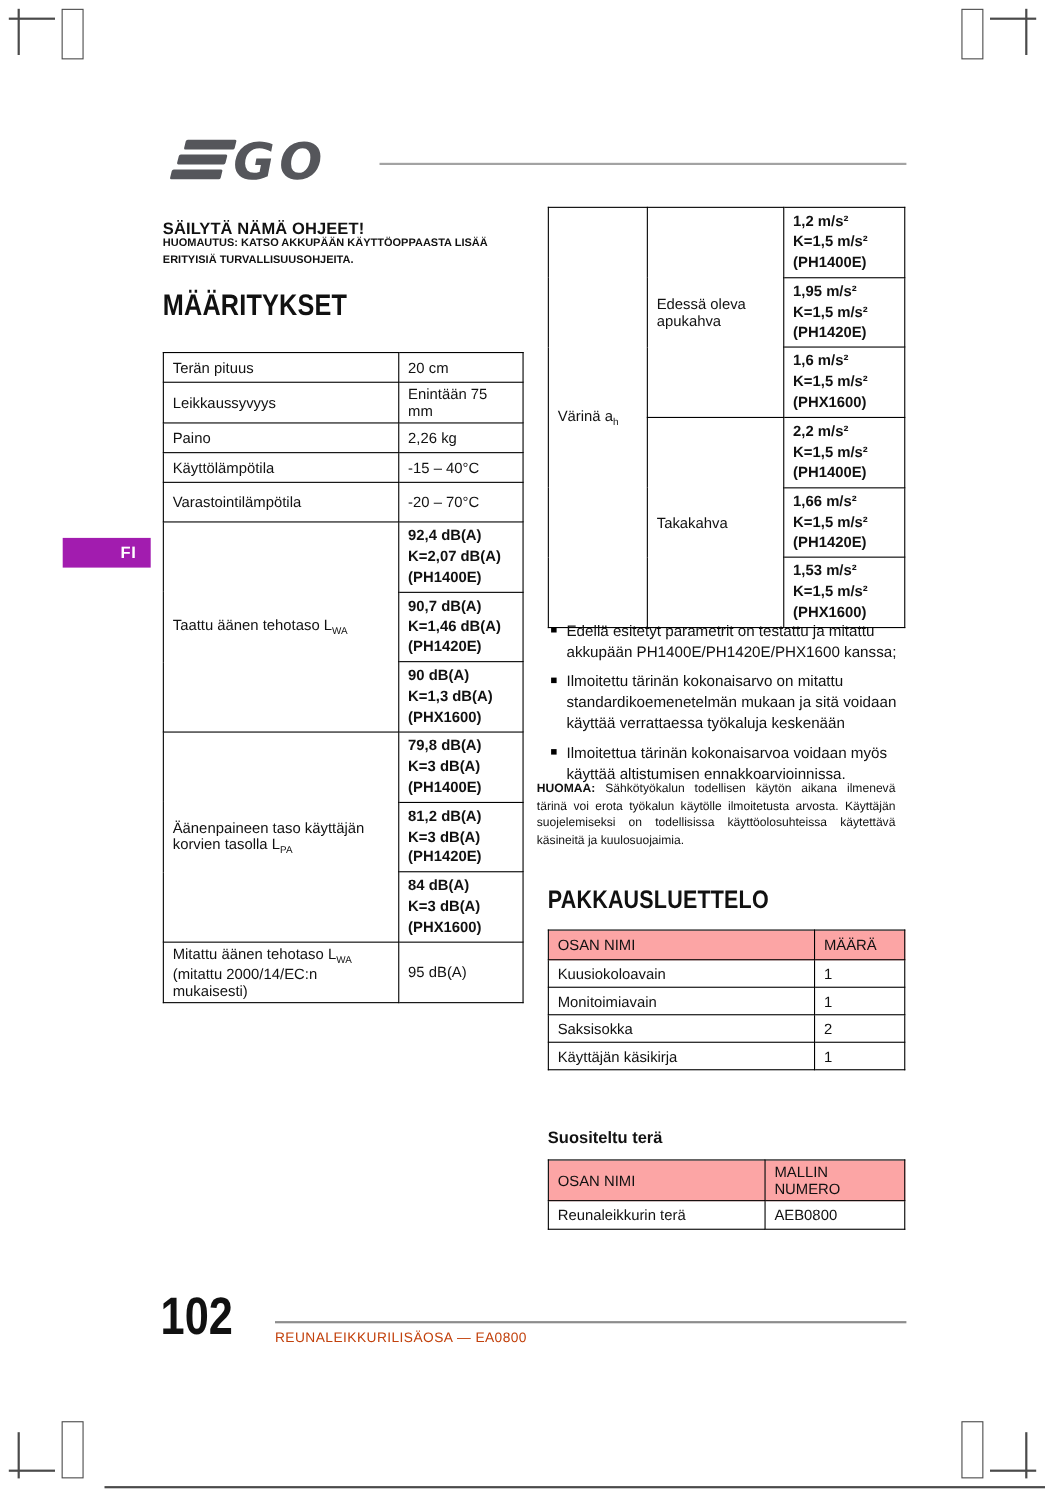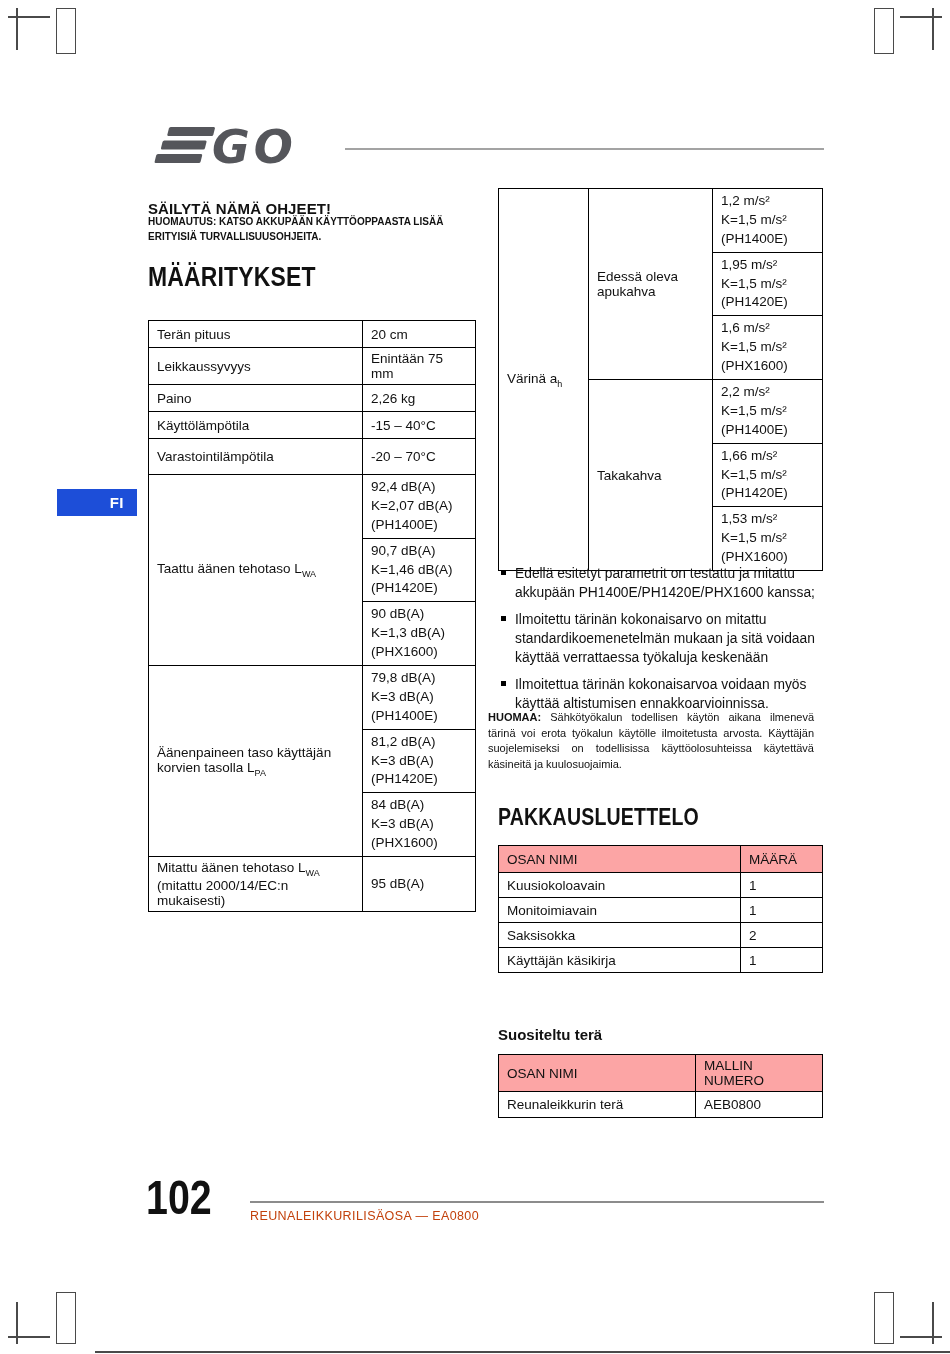--- a/index.html
+++ b/index.html
@@ -19,29 +19,29 @@
   .logo-rule { position:absolute; left:345px; top:148px; width:479px; height:2px; background:#a3a3a3; }
 
   
   .h-keep { position:absolute; left:148px; top:184px; font-size:15px; font-weight:bold; letter-spacing:0.1px;margin-top:16px; }
   .h-note { position:absolute; left:148px; top:214px; width:345px; font-size:10px; font-weight:bold; line-height:1.5; }
   .h-maari { position:absolute; left:148px; top:262px; font-size:27px; font-weight:bold;
              transform:scaleX(0.85); transform-origin:left top; letter-spacing:0.2px; white-space:nowrap; }
 
   table { border-collapse:collapse; font-size:13.5px; color:#111; }
   td, th { border:1px solid #000; padding:3px 8px; vertical-align:middle; text-align:left; font-weight:normal; }
-  .pre { white-space:pre-line; line-height:1.4; }
+  .pre { white-space:pre-line; line-height:1.4;font-weight:bold; }
 
   .spec-table { position:absolute; left:148px; top:320px; }
   .spec-table .c1 { width:214px; } .spec-table .c2 { width:113px; }
   tr.h27 { height:27px; } tr.h36 { height:36px; } tr.h62 { height:62px; } tr.h44 { height:44px;padding-left:32px; }
   tr.h61 { height:61px; } tr.hhdr { height:27px; } tr.h25 { height:25px; } tr.h26 { height:26px; }
   sub { font-size:9px; }
 
-  .fi-tab { position:absolute; left:57px; top:489px; width:80px; height:27px; background:#1d4ed8;
+  .fi-tab { position:absolute; left:57px; top:489px; width:80px; height:27px; background:#a21caf;
             color:#fff; font-weight:bold; font-size:15px; line-height:27px; text-align:right;
             padding-right:13px; letter-spacing:0.5px; }
 
   
   .vib-table { position:absolute; left:498px; top:188px; }
   .vib-table .vc1 { width:90px; } .vib-table .vc2 { width:124px; } .vib-table .vc3 { width:110px; }
 
   .bullets { position:absolute; left:498px; top:564px; width:328px; }
   .bullet-item { display:flex; margin-bottom:7px; }
   .bullet-sq { flex:0 0 auto; width:5px; height:5px; background:#000; margin:6px 9px 0 3px; }

